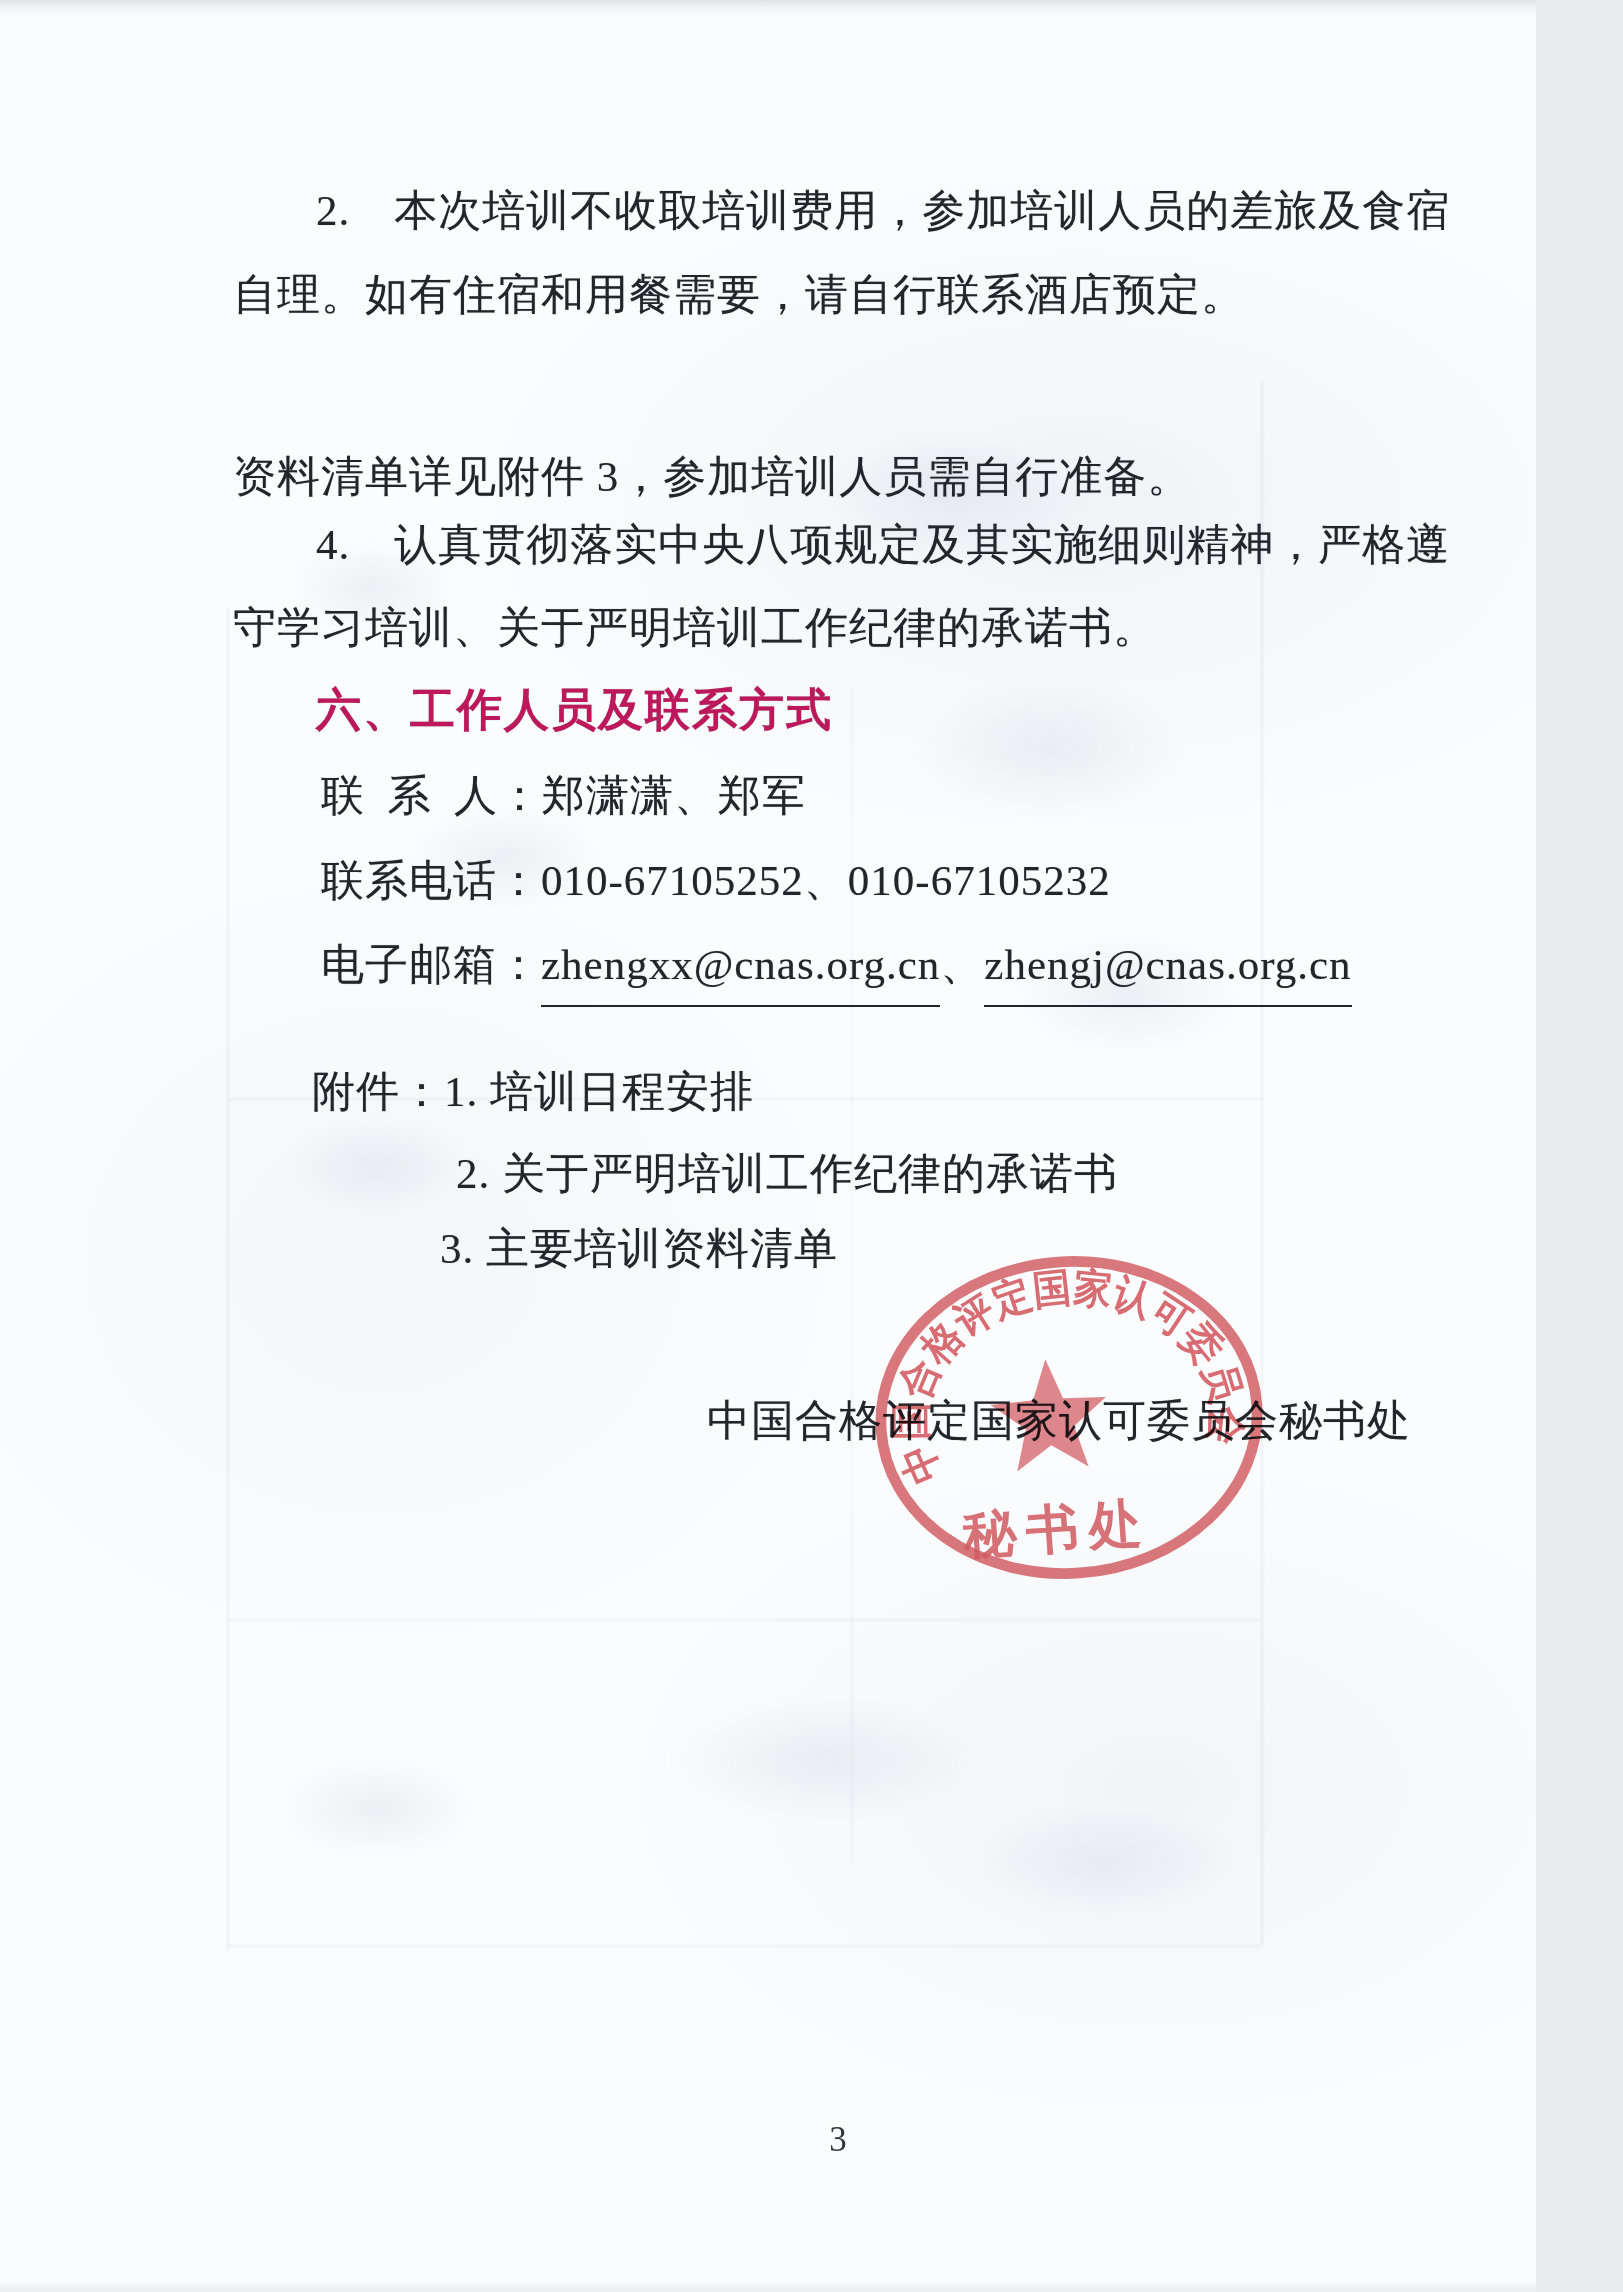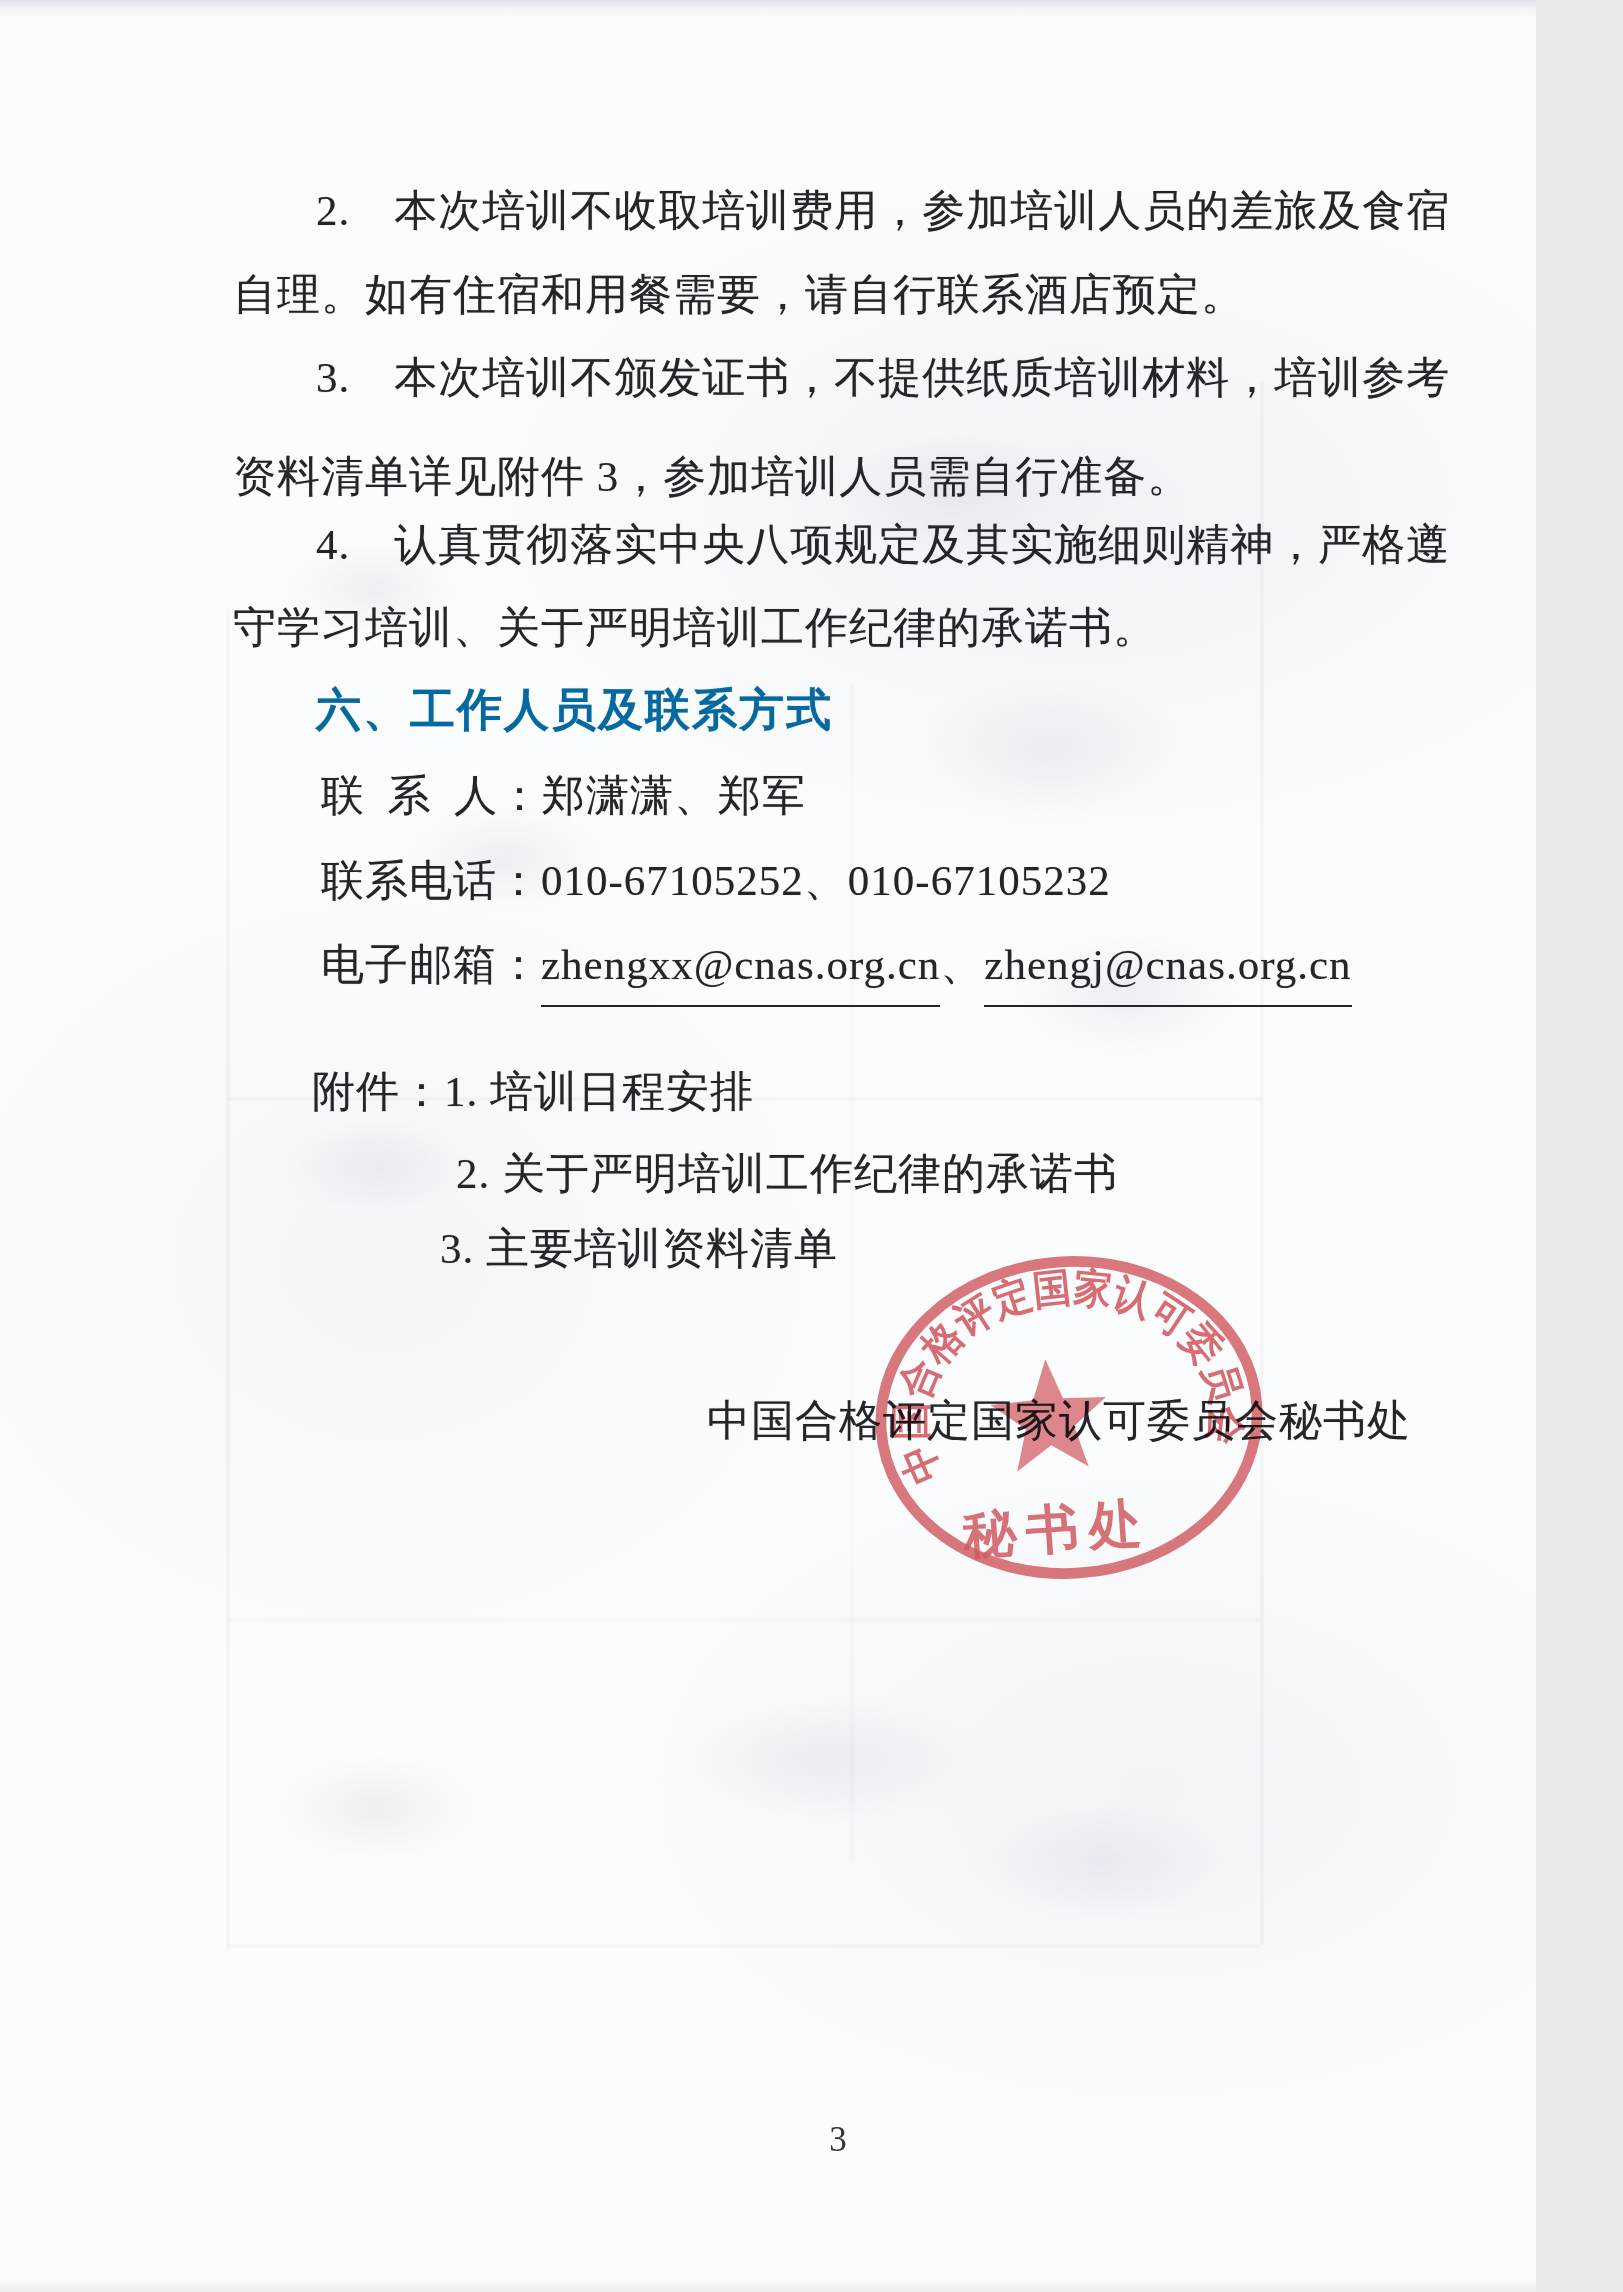--- a/index.html
+++ b/index.html
@@ -34,21 +34,21 @@
   .ln-p2a{top:181px;left:316px;}
   .ln-p2b{top:265px;left:233px;}
   .ln-p3a{top:348px;left:316px;}
   .ln-p3b{top:447px;left:233px;}
   .ln-p4a{top:515px;left:316px;}
   .ln-p4b{top:598px;left:233px;}
   .ln-head{
     top:680px;left:316px;
     font-family:"Liberation Sans","DejaVu Sans",sans-serif;
     font-weight:700;font-size:45px;letter-spacing:2px;
-    color:#0369a1;
+    color:#be185d;
   }
   .ln-contact1{top:766px;left:321px;}
   .ln-contact2{top:851px;left:321px;}
   .ln-contact3{top:935px;left:321px;}
   .ln-att{top:1062px;left:312px;}
   .ln-att2{top:1144px;left:440px;margin-left:16px;}
   .ln-att3{top:1219px;left:440px;}
   .ln-sig{top:1391px;left:707px;}
   .ln-date{top:1467px;left:801px;}
   .email{
@@ -94,21 +94,20 @@
   <div class="ghost gblob" style="left:912px;top:676px;width:274px;height:147px;"></div>
   <div class="ghost gblob" style="left:402px;top:804px;width:206px;height:108px;"></div>
   <div class="ghost gblob" style="left:1010px;top:931px;width:235px;height:127px;"></div>
   <div class="ghost gblob" style="left:284px;top:1117px;width:186px;height:98px;"></div>
   <div class="ghost gblob" style="left:667px;top:1696px;width:314px;height:127px;"></div>
   <div class="ghost gblob" style="left:970px;top:1803px;width:265px;height:118px;"></div>
   <div class="ghost gblob" style="left:274px;top:1754px;width:206px;height:108px;"></div>
 
   <div class="line ln-p2a">2.　本次培训不收取培训费用，参加培训人员的差旅及食宿</div>
   <div class="line ln-p2b">自理。如有住宿和用餐需要，请自行联系酒店预定。</div>
-  <div class="line ln-p3a">3.　本次培训不颁发证书，不提供纸质培训材料，培训参考</div>
   <div class="line ln-p3b">资料清单详见附件 3，参加培训人员需自行准备。</div>
   <div class="line ln-p4a">4.　认真贯彻落实中央八项规定及其实施细则精神，严格遵</div>
   <div class="line ln-p4b">守学习培训、关于严明培训工作纪律的承诺书。</div>
 
   <div class="line ln-head">六、工作人员及联系方式</div>
 
   <div class="line ln-contact1">
     <span>联 系 人：</span><span>郑潇潇、郑军</span>
   </div>
   <div class="line ln-contact2">

